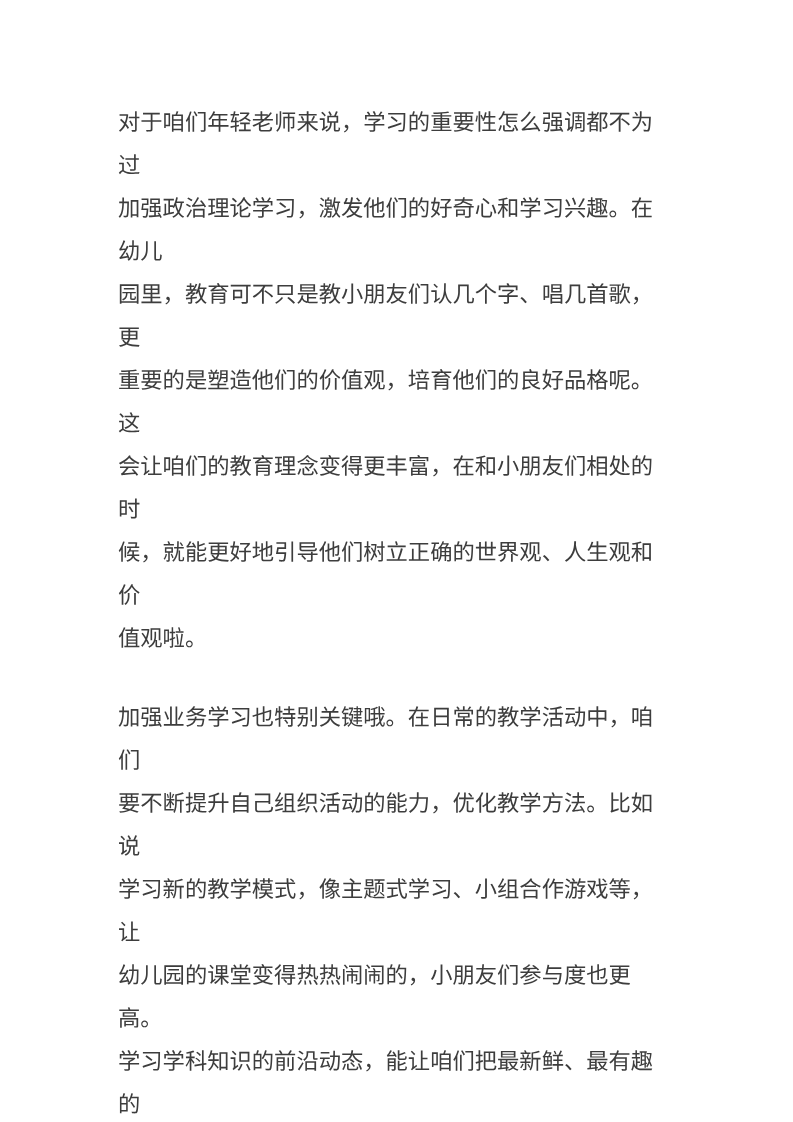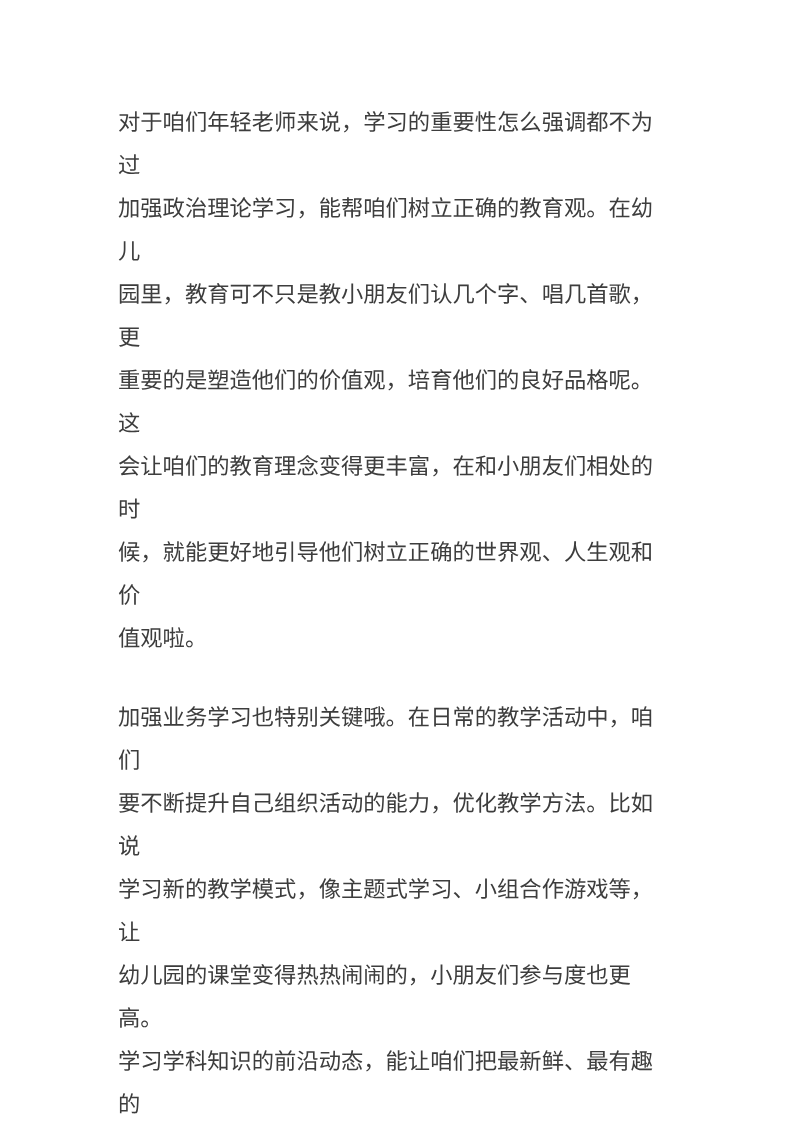--- a/index.html
+++ b/index.html
@@ -35,21 +35,21 @@
     letter-spacing: 0;
     text-align: left;
   }
 </style>
 </head>
 <body style="background: rgb(255, 255, 255);">
 
 <div class="page">
   <div class="content">
     <p class="para" style="color: rgb(61, 61, 61);">对于咱们年轻老师来说，学习的重要性怎么强调都不为过
-加强政治理论学习，能帮咱们树立正确的教育观。在幼儿
+加强政治理论学习，激发他们的好奇心和学习兴趣。在幼儿
 园里，教育可不只是教小朋友们认几个字、唱几首歌，更
 重要的是塑造他们的价值观，培育他们的良好品格呢。这
 会让咱们的教育理念变得更丰富，在和小朋友们相处的时
 候，就能更好地引导他们树立正确的世界观、人生观和价
 值观啦。</p>
     <p class="para" style="color: rgb(61, 61, 61);">加强业务学习也特别关键哦。在日常的教学活动中，咱们
 要不断提升自己组织活动的能力，优化教学方法。比如说
 学习新的教学模式，像主题式学习、小组合作游戏等，让
 幼儿园的课堂变得热热闹闹的，小朋友们参与度也更高。
 学习学科知识的前沿动态，能让咱们把最新鲜、最有趣的

